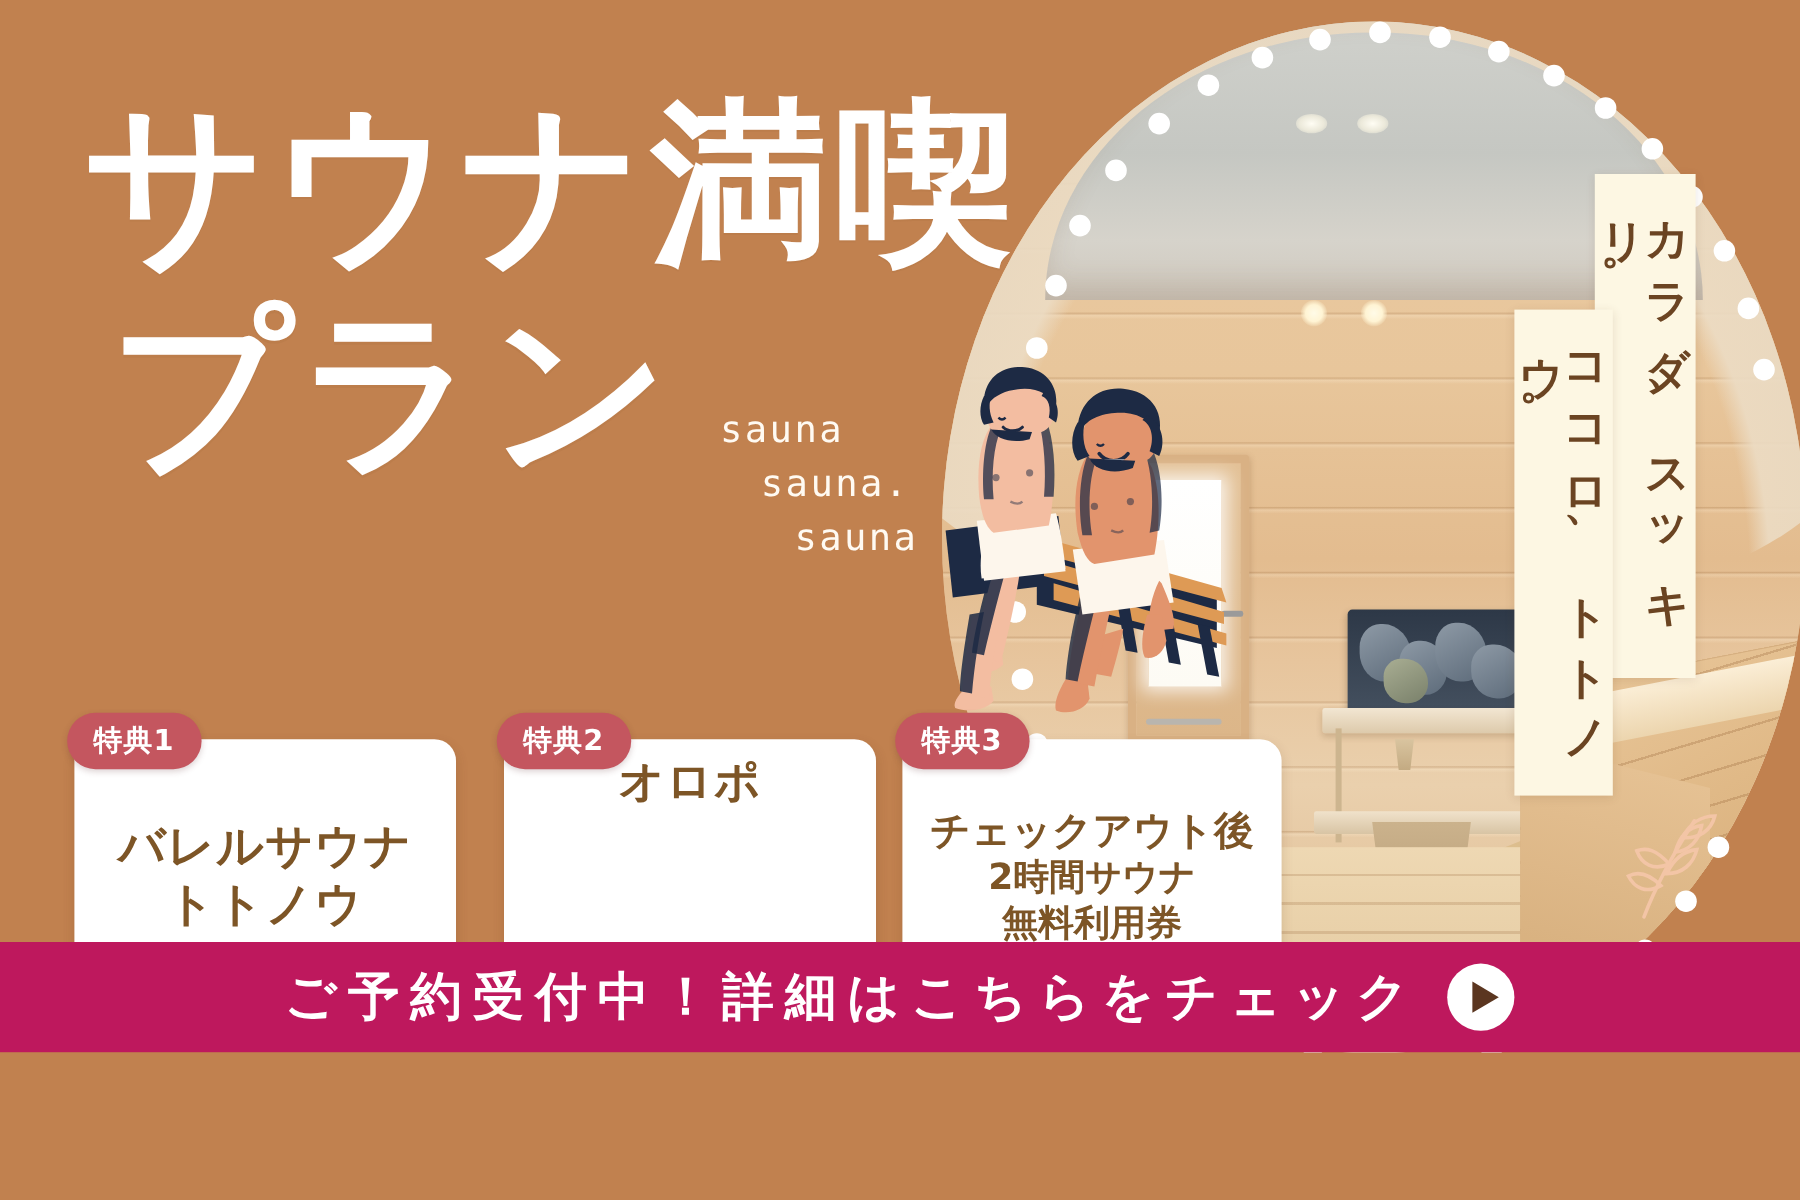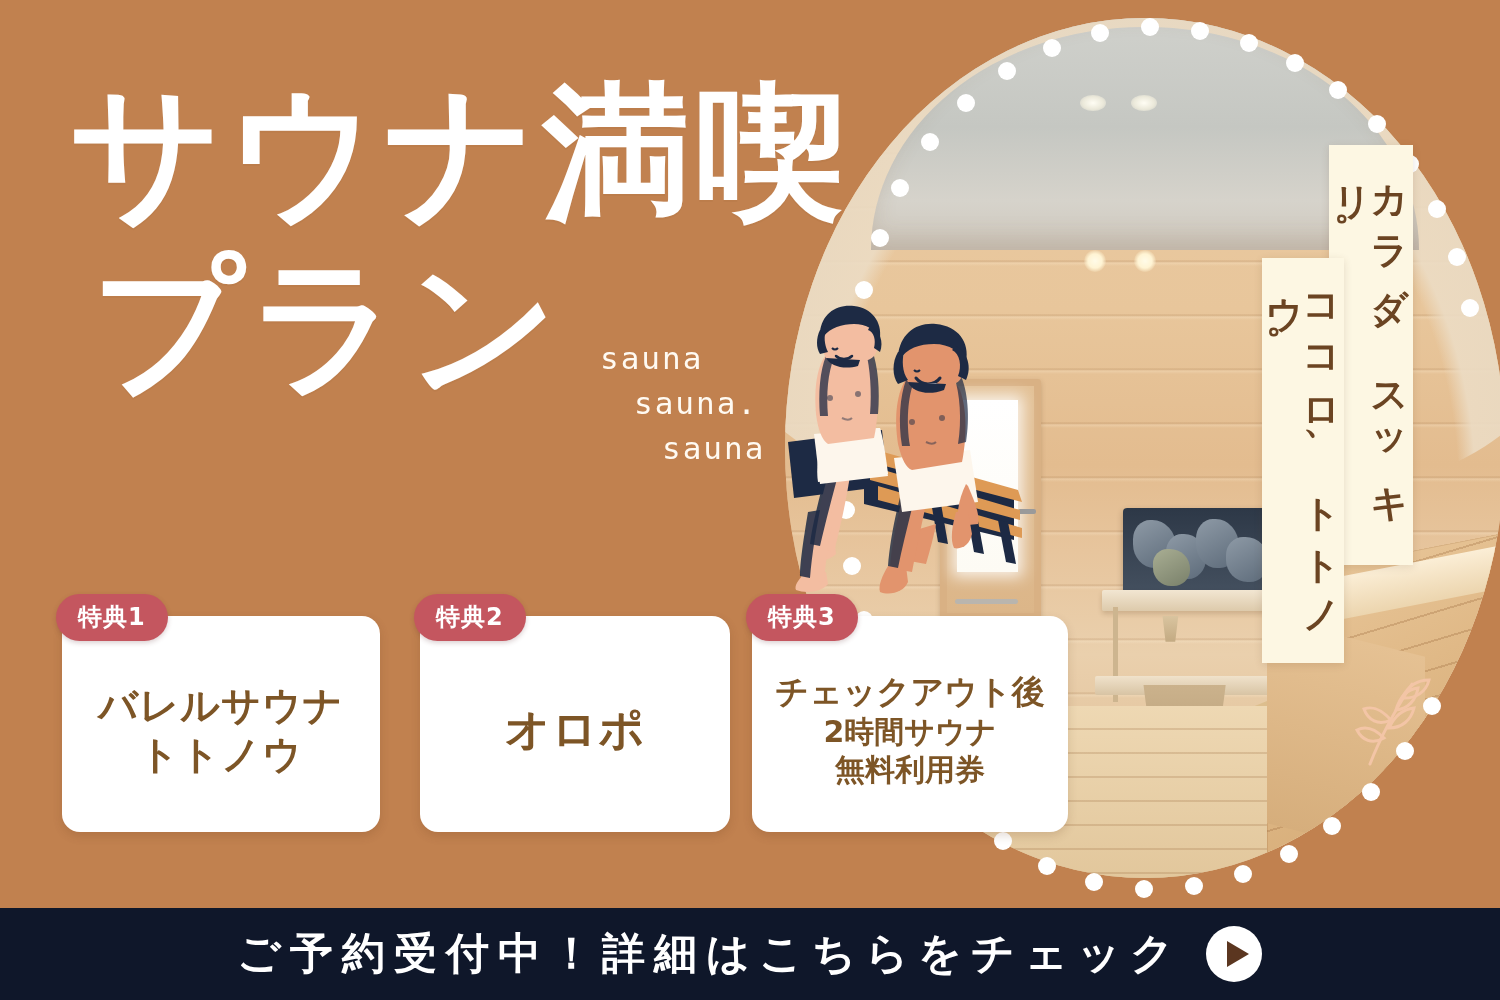--- a/index.html
+++ b/index.html
@@ -4,21 +4,21 @@
 <style>
   * { margin:0; padding:0; box-sizing:border-box; }
   html,body { width:1500px; height:1000px; overflow:hidden; }
   body {
     font-family:"Liberation Sans","DejaVu Sans",sans-serif;
     background:#c1814f;
     position:relative;
   }
   #banner {
     position:absolute; inset:0;
-    width:1500px; height:1000px;
+    width:1500px; height:877px;
     background:#c1814f;
     overflow:hidden;
   }
 
   
   .photo-circle {
     position:absolute;
     left:785px; top:18px;
     width:720px; height:860px;
     border-radius:50%;
@@ -225,29 +225,29 @@
     display:flex; flex-direction:column;
     align-items:center; justify-content:center;
     color:#7d5526; font-weight:700;
     font-family:"DejaVu Sans","Liberation Sans",sans-serif;
     line-height:1.26; text-align:center;
     padding-top:12px;
   }
   #card-1 { left:62px; top:30px; width:318px; height:216px; }
   #card-1 .card-body { font-size:39px; letter-spacing:1px; }
   #card-2 { left:420px; top:30px; width:310px; height:216px; }
-  #card-2 .card-body { font-size:45px; letter-spacing:1px; }
+  #card-2 .card-body { font-size:38px; letter-spacing:1px;justify-content:space-between; }
   #card-3 { left:752px; top:30px; width:316px; height:216px; }
   #card-3 .card-body { font-size:33px; letter-spacing:0px; padding-top:12px; }
   #card-3 .big { font-size:30px; }
 
   
   .cta-bar {
     position:absolute; left:0; bottom:0; width:1500px; height:92px;
-    background:#0f172a; z-index:10;
+    background:#be185d; z-index:10;
     display:flex; align-items:center; justify-content:center; gap:22px;
   }
   .cta-text {
     color:#ffffff; font-weight:700;
     font-family:"DejaVu Sans","Liberation Sans",sans-serif;
     font-size:43px; letter-spacing:9px;
   }
   .cta-arrow { width:58px; height:58px; flex:0 0 58px; }
 </style>
 </head>

